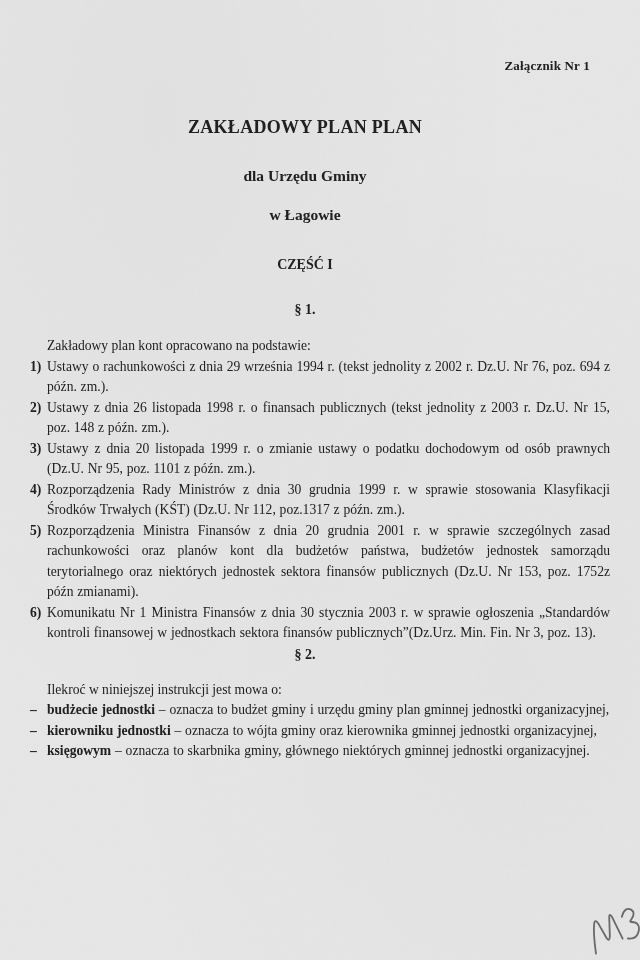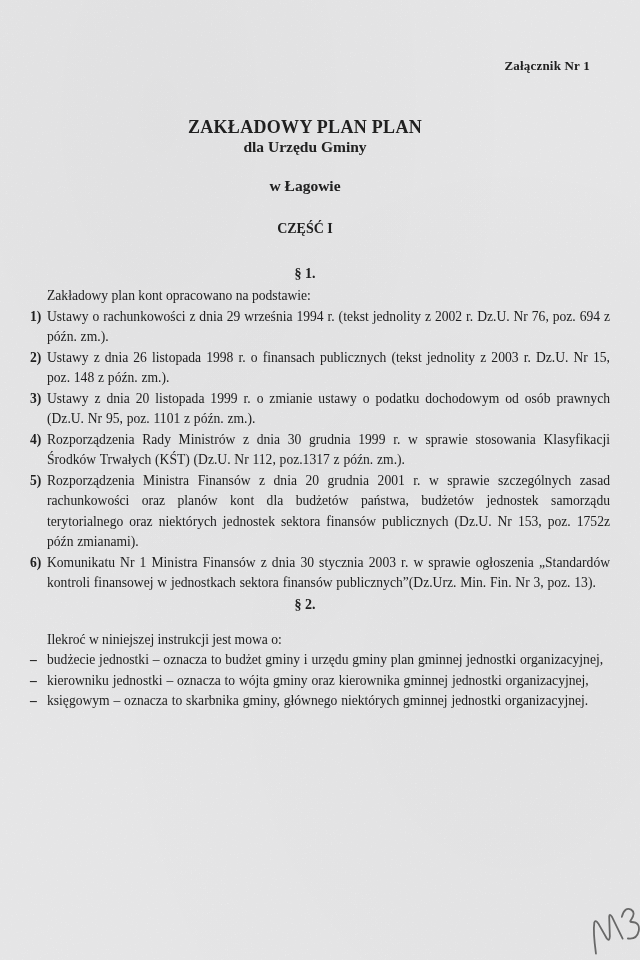--- a/index.html
+++ b/index.html
@@ -27,43 +27,43 @@
   .annotation {
     padding-top: 58px;
     margin-right: 20px;
     text-align: right;
     font-weight: bold;
     font-size: 13px;
     letter-spacing: 0.2px;
   }
   .centered { text-align: center; margin-right: 30px; }
   .title    { margin-top: 43px; font-weight: bold; font-size: 18px; letter-spacing: 0.3px; }
-  .subtitle { font-weight: bold; font-size: 15.5px; }
+  .subtitle { margin-top: 29px; font-weight: bold; font-size: 15.5px; }
   .subtitle2{ margin-top: 21px; font-weight: bold; font-size: 15.5px; }
-  .part     { margin-top: 24px; font-weight: bold; font-size: 14px; line-height: 20px; }
+  .part     { margin-top: 31px; font-weight: bold; font-size: 14px; line-height: 20px; }
   .sec-head { font-weight: bold; font-size: 14px; }
   .sh1 { margin-top: 27px; }
   .sh2 { margin-top: 3px; }
   .intro {
-    margin: 4px 0 0 0;
+    margin: 18px 0 0 0;
     font-size: 13.6px;
     line-height: 20.5px;
     text-indent: 17px;
   }
   .intro2 { margin-top: 17px; }
   .list { margin-top: 0; }
   .item {
     display: flex;
     font-size: 13.6px;
     line-height: 20.5px;
     word-spacing: 0.4px;
   }
   .marker { flex: 0 0 17px; width: 17px; font-weight: bold; }
   .itext  { flex: 1; text-align: justify; }
-  .itext b { font-weight: normal; }
+  .itext b { font-weight: bold; }
   .mark {
     position: absolute;
     left: 586px; top: 906px;
     transform: rotate(-18deg);
   }
   .mark path {
     fill: none;
     stroke: var(--pencil, #6f6f6f);
     stroke-width: 1.8;
     stroke-linecap: round;

